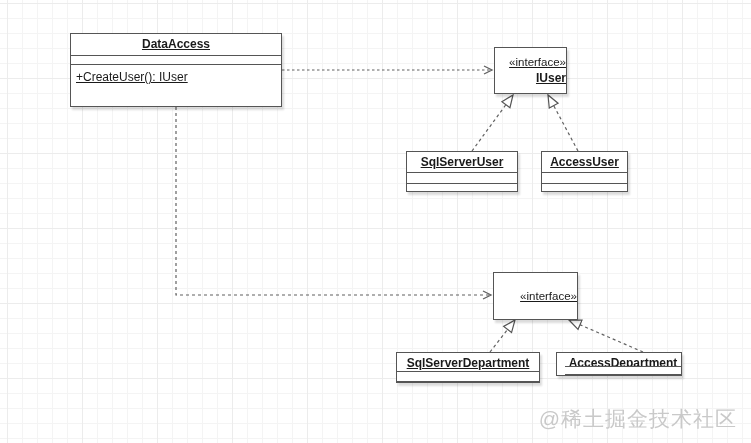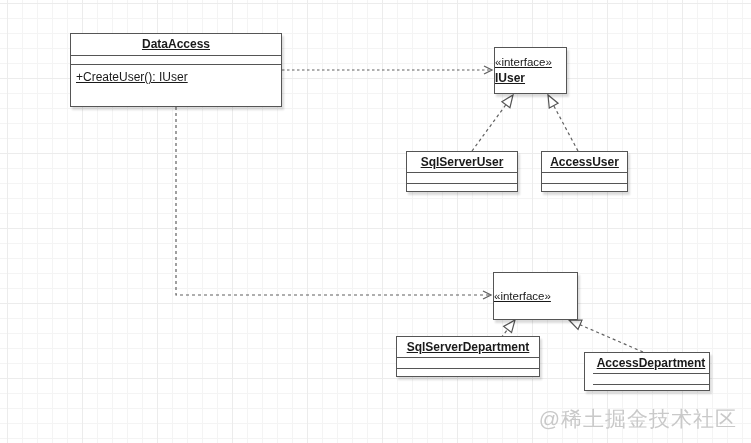--- a/index.html
+++ b/index.html
@@ -55,21 +55,21 @@
     font-size: 12px;
     line-height: 19px;
     padding: 3px 0 0 5px;
     white-space: nowrap;
     overflow: hidden;
   }
   .uml-row { height: 10px; }
   .uml-row.last { flex: 1; }
   .uml-interface {
     justify-content: center;
-    text-align: left;
+    text-align: right;
   }
   .stereotype {
     font-size: 11.5px;
     line-height: 16px;
   }
   .iface-name {
     font-weight: bold;
     font-size: 12px;
     line-height: 17px;
   }
@@ -127,27 +127,27 @@
   <div class="uml-box" style="left:541px; top:151px; width:87px; height:41px;">
     <div class="uml-title small">AccessUser</div>
     <div class="uml-sec uml-row"></div>
     <div class="uml-sec uml-row last"></div>
   </div>
 
   <div class="uml-box uml-interface" style="left:493px; top:272px; width:85px; height:48px;">
     <div class="stereotype">«interface»</div>
   </div>
 
-  <div class="uml-box" style="left:396px; top:336px; width:144px; height:41px;">
+  <div class="uml-box" style="left:396px; top:352px; width:144px; height:31px;">
     <div class="uml-title small">SqlServerDepartment</div>
     <div class="uml-sec uml-row"></div>
     <div class="uml-sec uml-row last"></div>
   </div>
 
-  <div class="uml-box" style="left:584px; top:352px; width:126px; height:39px;padding-left:8px;">
+  <div class="uml-box" style="left:556px; top:352px; width:126px; height:24px;padding-left:8px;">
     <div class="uml-title small">AccessDepartment</div>
     <div class="uml-sec uml-row"></div>
     <div class="uml-sec uml-row last"></div>
   </div>
 
   <div class="watermark">@稀土掘金技术社区</div>
 
 </div>
 
 </body></html>

